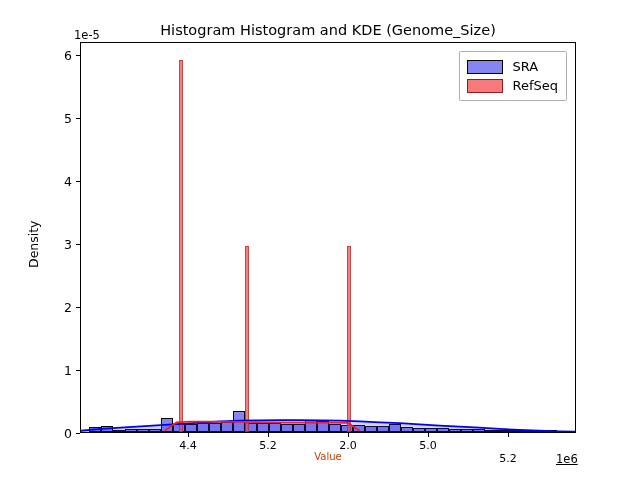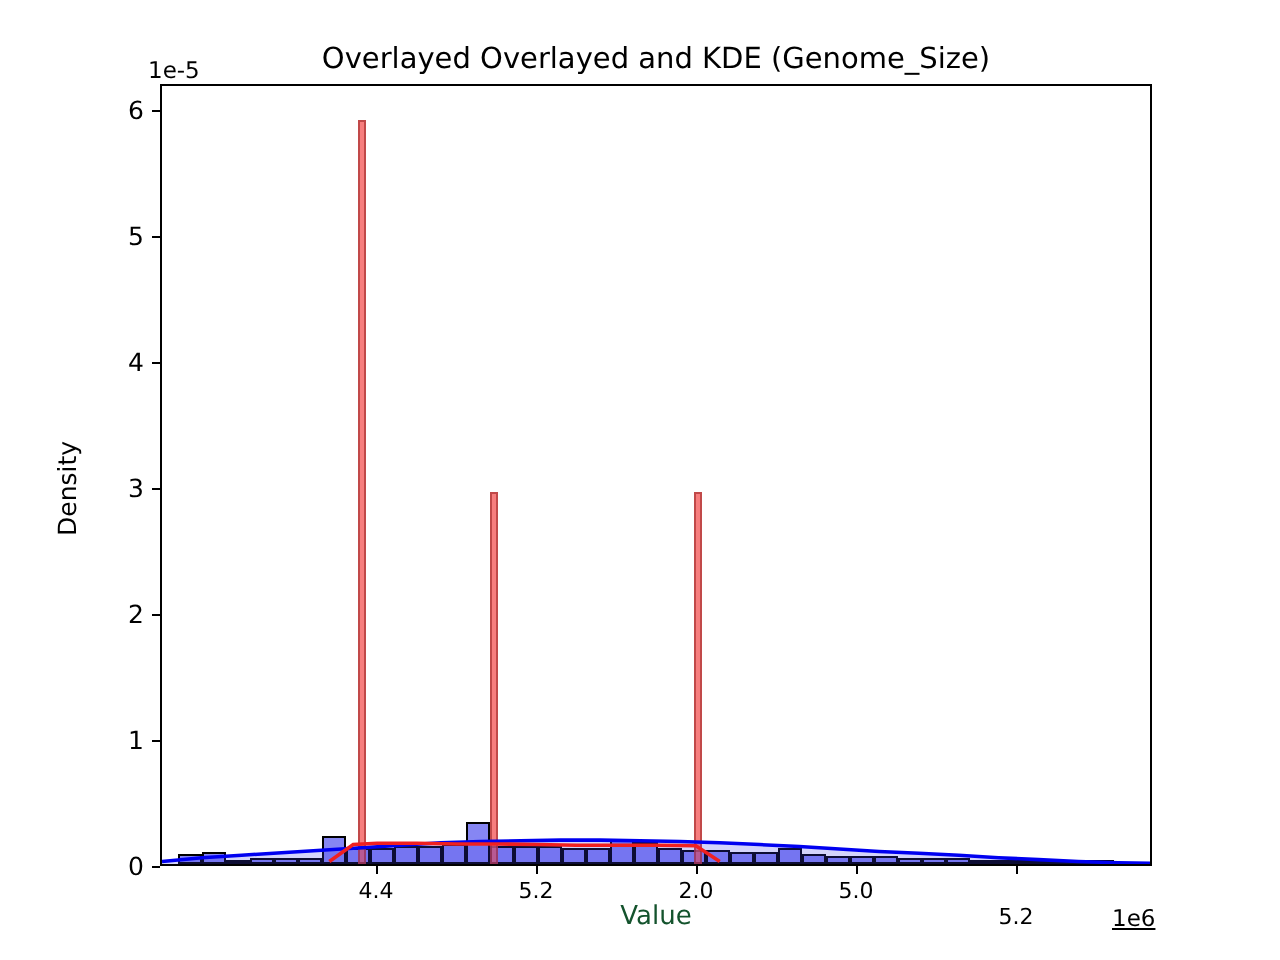--- a/index.html
+++ b/index.html
@@ -15,21 +15,21 @@
   
   #title{position:absolute;left:80px;top:22px;width:496px;text-align:center;
          font-size:14.5px;color:#000;white-space:nowrap;}
 
   
   #yoffset{position:absolute;left:74px;top:28px;font-size:11.5px;color:#000;}
   #xoffset{position:absolute;left:556px;top:452px;font-size:11.5px;color:#000;text-decoration:underline;}
 
   
   #xlabel{position:absolute;left:80px;top:451px;width:496px;text-align:center;
-          font-size:13px;color:#14532d;}
+          font-size:10px;color:#c2410c;}
   #ylabel{position:absolute;left:0px;top:0px;font-size:12.5px;color:#000;
           transform:translate(26px,268px) rotate(-90deg);transform-origin:0 0;
           white-space:nowrap;}
 
   
   .xtick{position:absolute;top:433px;width:1px;height:4px;background:#000;}
   .xticklab{position:absolute;top:439px;font-size:11px;color:#000;
             transform:translateX(-50%);white-space:nowrap;}
   .ytick{position:absolute;left:76px;width:4px;height:1px;background:#000;}
   .yticklab{position:absolute;font-size:12.5px;color:#000;text-align:right;
@@ -51,21 +51,21 @@
              margin-right:9px;}
   .legswatch.sra{background:rgba(60,60,235,0.62);}
   .legswatch.ref{background:rgba(245,90,90,0.80);border-color:#8c2020;}
   .legtext{font-size:13px;color:#000;white-space:nowrap;}
 </style>
 </head>
 <body>
 
 <div id="figure">
 
-  <div id="title">Overlayed Overlayed and KDE (Genome_Size)</div>
+  <div id="title">Histogram Histogram and KDE (Genome_Size)</div>
 
   <div id="yoffset">1e-5</div>
   <div id="xoffset">1e6</div>
 
   <div id="xlabel">Value</div>
   <div id="ylabel">Density</div>
 
   <div id="ticklayer">
       <div class="xtick" style="left: 188px;"></div>
       <div class="xticklab" style="left: 188px;">4.4</div>
@@ -141,15 +141,25 @@
           <div class="bar ref" style="left: 163.6px; width: 4.8px; height: 186.04px;"></div>
           <div class="bar ref" style="left: 265.6px; width: 4.8px; height: 186.04px;"></div>
         </div>
       <svg id="kde" viewBox="0 0 496 391" preserveAspectRatio="none">
         <polyline id="kde-sra-fill" fill="rgba(60,60,235,0.22)" stroke="none" points="0.00,391 0.00,389.74 20.00,387.85 40.00,386.59 60.00,385.32 80.00,384.06 100.00,382.80 120.00,381.54 140.00,380.28 160.00,379.65 180.00,379.33 200.00,379.02 220.00,379.02 240.00,379.33 260.00,379.65 280.00,380.28 300.00,381.23 320.00,382.17 340.00,383.43 360.00,384.69 380.00,385.64 400.00,386.59 420.00,387.85 440.00,388.79 460.00,389.74 480.00,390.37 496.00,390.68 496.00,391"></polyline>
         <polyline id="kde-sra" fill="none" stroke="#0000f0" stroke-width="1.8" points="0.00,389.74 20.00,387.85 40.00,386.59 60.00,385.32 80.00,384.06 100.00,382.80 120.00,381.54 140.00,380.28 160.00,379.65 180.00,379.33 200.00,379.02 220.00,379.02 240.00,379.33 260.00,379.65 280.00,380.28 300.00,381.23 320.00,382.17 340.00,383.43 360.00,384.69 380.00,385.64 400.00,386.59 420.00,387.85 440.00,388.79 460.00,389.74 480.00,390.37 496.00,390.68"></polyline>
         <polyline id="kde-ref" fill="none" stroke="#f02020" stroke-width="1.8" points="84.00,389.74 96.00,381.23 108.00,380.59 128.00,380.59 148.00,380.91 168.00,380.91 188.00,381.23 208.00,381.54 228.00,381.54 248.00,381.54 268.00,381.86 280.00,389.74"></polyline>
       </svg>
     </div>
 
+    <div id="legend">
+      <div class="legrow">
+        <span class="legswatch sra"></span>
+        <span class="legtext">SRA</span>
+      </div>
+      <div class="legrow">
+        <span class="legswatch ref"></span>
+        <span class="legtext">RefSeq</span>
+      </div>
+    </div>
   </div>
 
 </div>
 
 </body></html>

